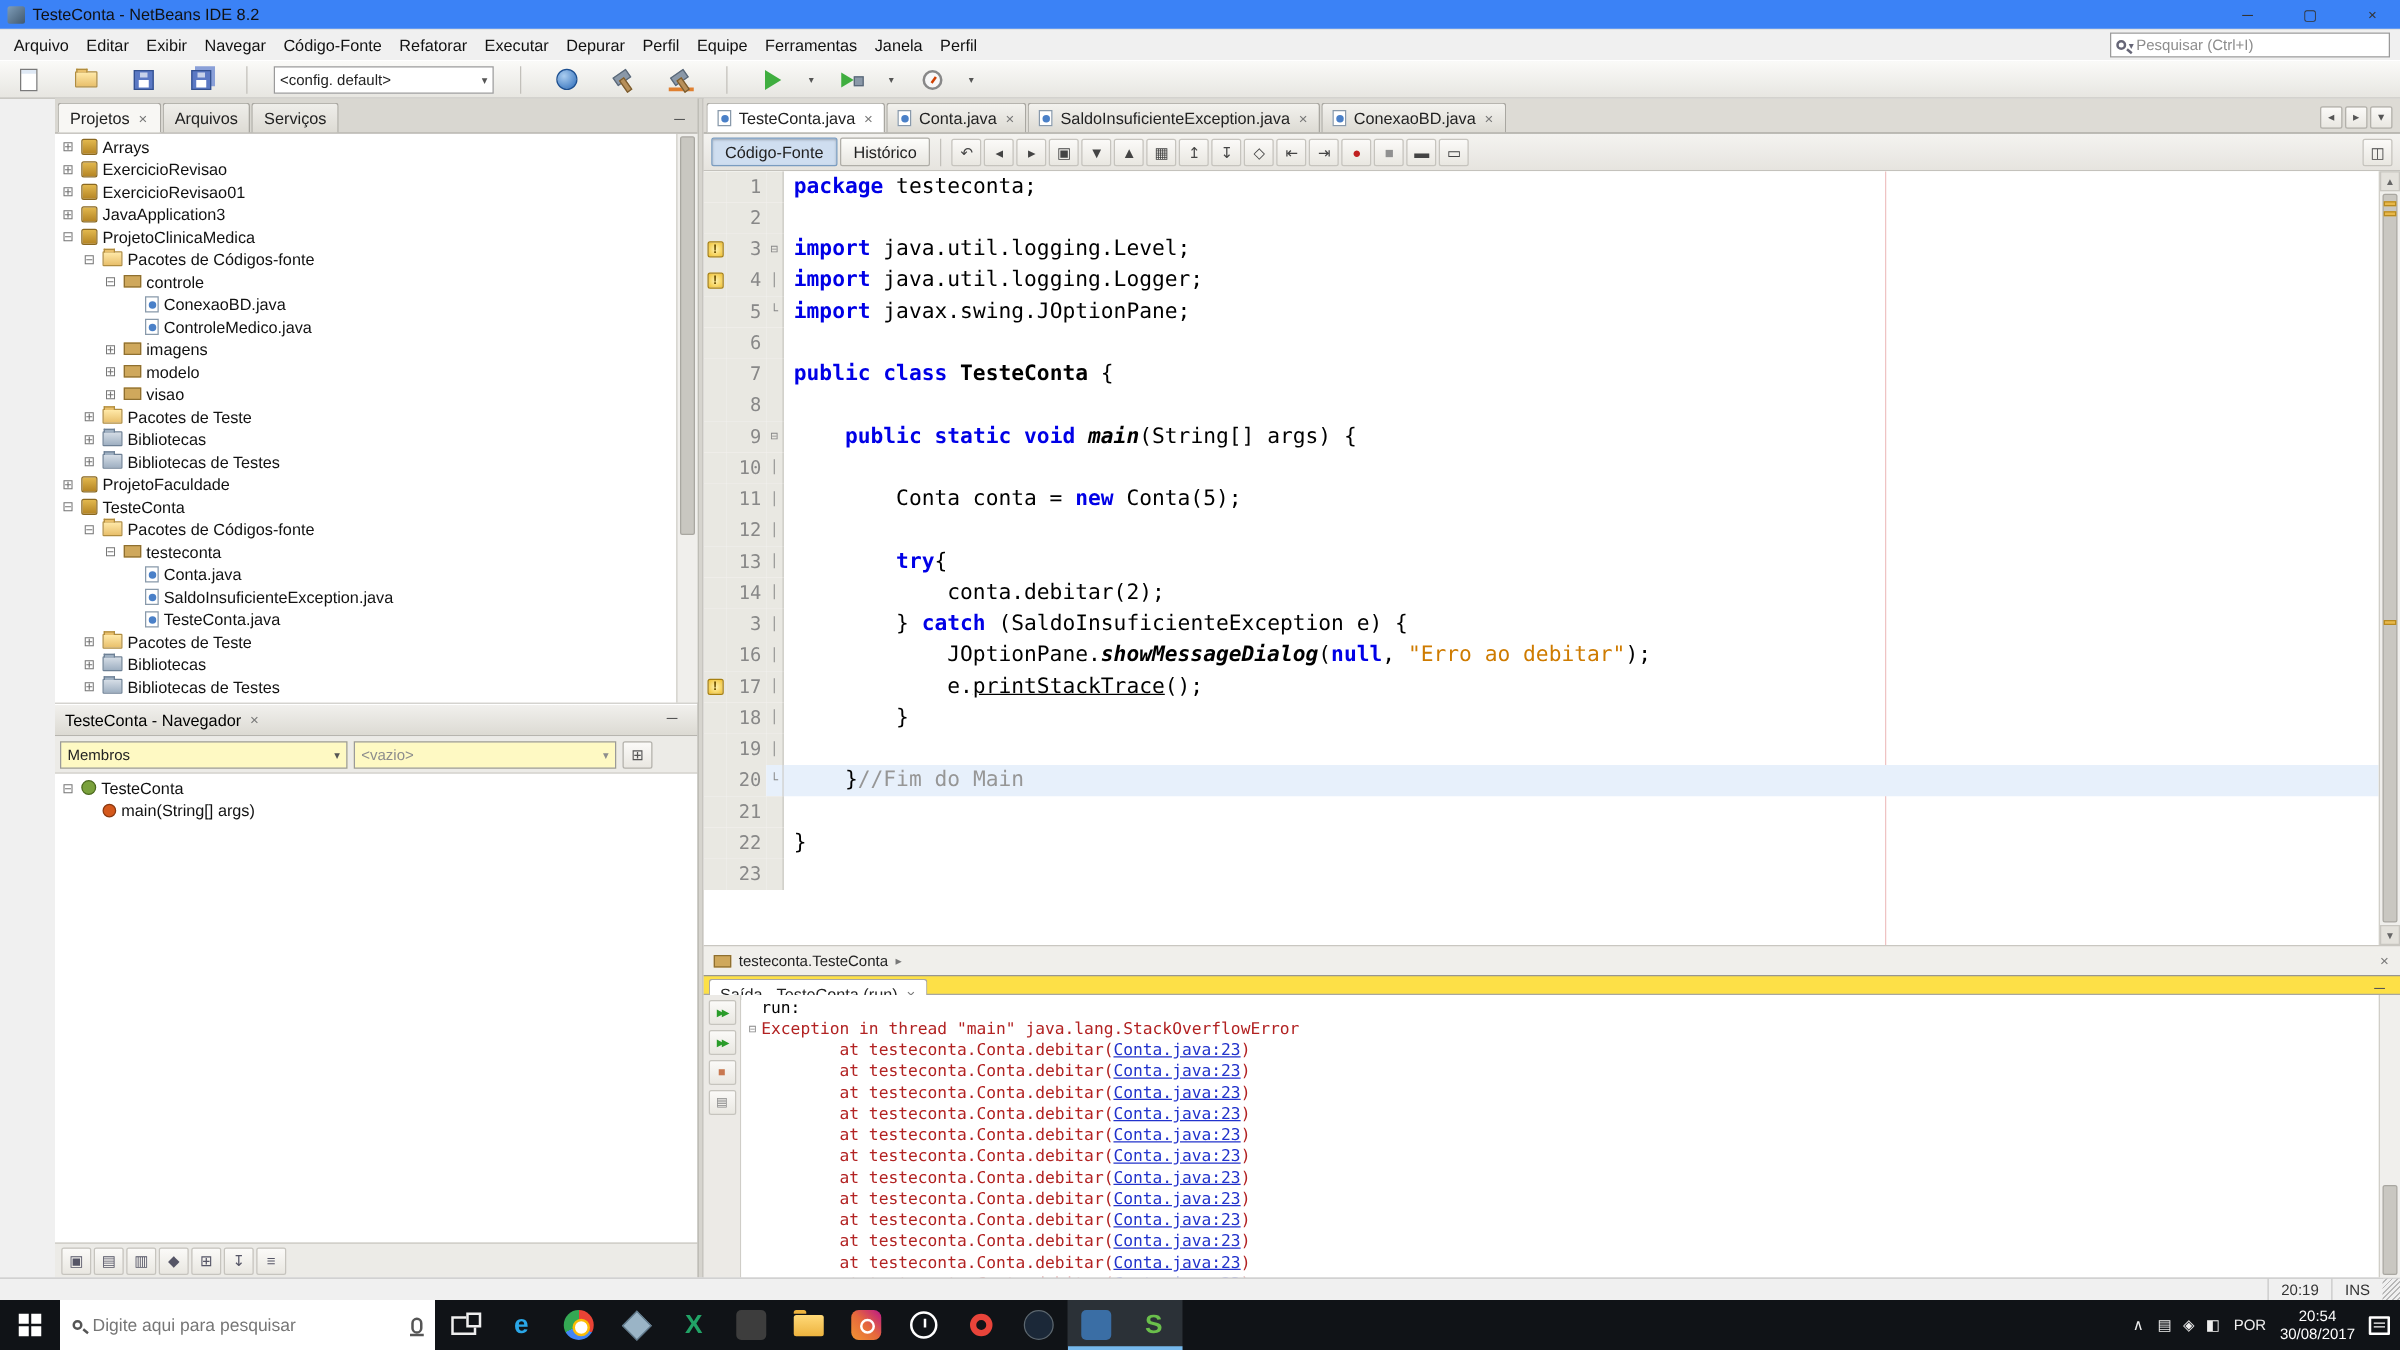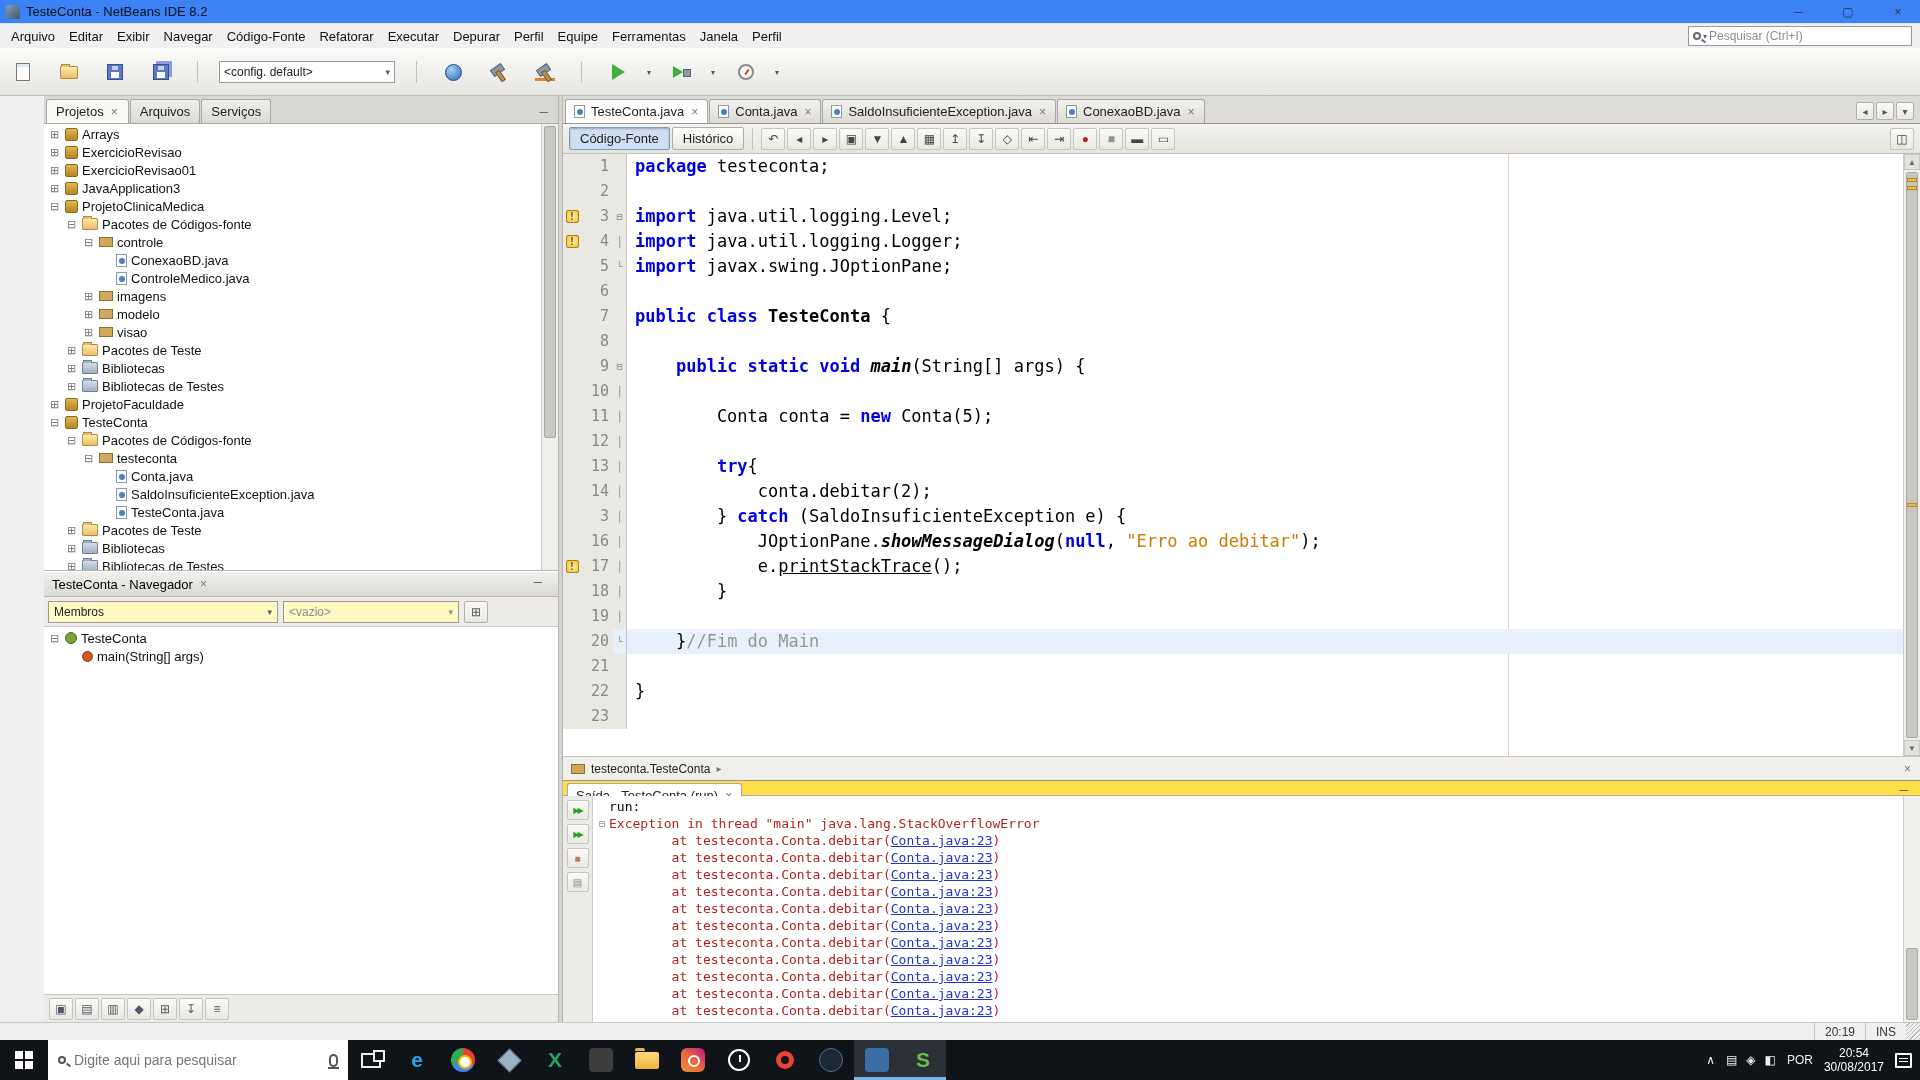--- a/index.html
+++ b/index.html
@@ -22,21 +22,21 @@
   .menubar { height:24px; display:flex; align-items:center; padding:0 4px; position:relative; background:#f0f0f0; }
   .menu-items { display:flex; }
   .menu-item { font-size:13px; padding:3px 7px; color:#111; cursor:default; }
   .qsearch { position:absolute; right:8px; top:2px; width:224px; height:20px; background:#fff; border:1px solid #9a9a9a; display:flex; align-items:center; padding:0 4px; gap:2px; }
   .mag { width:8px; height:8px; border:2px solid #667; border-radius:50%; position:relative; flex:none; }
   .mag::after { content:""; position:absolute; left:6px; top:6px; width:5px; height:2px; background:#667; transform:rotate(40deg); }
   .qarr { font-size:8px; color:#667; }
   .qsearch input { border:none; outline:none; flex:1; font-size:12px; color:#333; min-width:0; background:transparent; }
   .qsearch input::placeholder { color:#8d8d8d; }
 
-  .toolbar { height:48px; display:flex; align-items:center; gap:16px; padding:0 8px; background:linear-gradient(#fafaf8,#e7e6e1); border-top:1px solid #fff; border-bottom:1px solid #bcbab4; }
+  .toolbar { height:31px; display:flex; align-items:center; gap:16px; padding:0 8px; background:linear-gradient(#fafaf8,#e7e6e1); border-top:1px solid #fff; border-bottom:1px solid #bcbab4; }
   .tb { width:30px; height:28px; display:flex; align-items:center; justify-content:center; border-radius:2px; }
   .sep { width:1px; height:22px; background:#c2c0ba; margin:0 5px; flex:none; }
   .ig-page { width:14px; height:18px; background:#fff; border:1px solid #7a7a7a; box-shadow:inset 0 3px 0 #dfe9f5; }
   .fold13 { width:16px; height:12px; background:linear-gradient(#ffe9a8,#e8bf6b); border:1px solid #b08c3e; border-radius:1px; position:relative; }
   .fold13::before { content:""; position:absolute; top:-3px; left:0; width:7px; height:2px; background:#e8bf6b; border:1px solid #b08c3e; border-bottom:none; }
   .fold13.gray { background:linear-gradient(#d5dde6,#9fb0c2); border-color:#6d8095; }
   .fold13.gray::before { background:#9fb0c2; border-color:#6d8095; }
   .ig-floppy { width:16px; height:16px; background:#5b79c4; border:1px solid #33508f; position:relative; }
   .ig-floppy::after { content:""; position:absolute; left:3px; bottom:1px; width:8px; height:6px; background:#fff; }
   .ig-floppy::before { content:""; position:absolute; left:4px; top:1px; width:6px; height:4px; background:#c7d2ea; }
@@ -415,21 +415,21 @@
           <span>TesteConta - Navegador</span>
           <span class="tabx">×</span>
           <span class="flex"></span>
           <span class="lmin">─</span>
         </div>
         <div class="nav-filters">
           <div class="ncombo" style="width:230px">
             <span>Membros</span>
             <span class="arr">▾</span>
           </div>
-          <div class="ncombo gray" style="width:176px">
+          <div class="ncombo gray" style="width:210px">
             <span>&lt;vazio&gt;</span>
             <span class="arr">▾</span>
           </div>
           <div class="nfbtn">
               <span>⊞</span>
             </div>
         </div>
         <div class="nav-tree" id="navtree">
             <div class="trow" style="padding-left: 4px;">
               <span class="texp">⊟</span>

